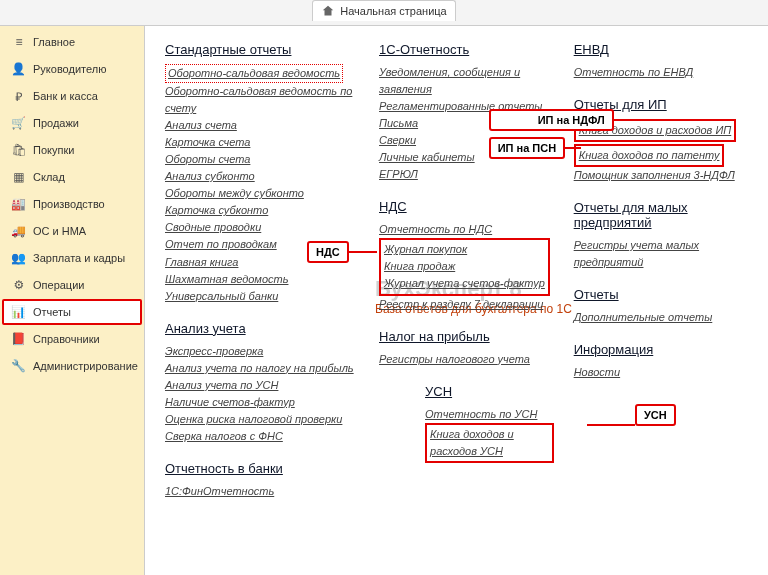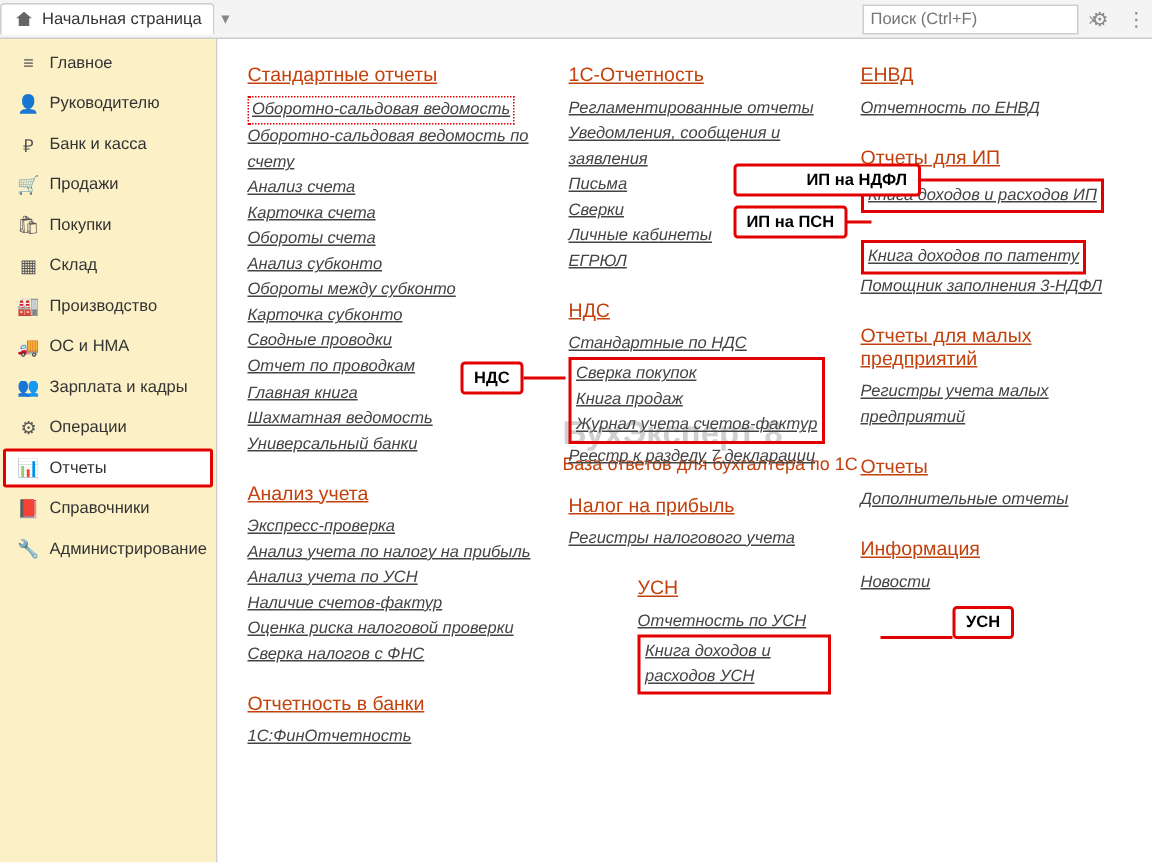--- a/index.html
+++ b/index.html
@@ -1,36 +1,36 @@
 <!DOCTYPE html>
 <html><head>
 <meta charset="utf-8">
 <style>
   * { box-sizing: border-box; margin: 0; padding: 0; }
   body { font-family: Arial, sans-serif; font-size: 11px; background: #fff; width: 768px; height: 575px; overflow: hidden; }
-  .topbar { height: 26px; border-bottom: 1px solid #ccc; display: flex; align-items: center; padding: 0 0; gap: 4px; background:#f4f4f4; }
+  .topbar { height: 26px; border-bottom: 1px solid #ccc; display: flex; align-items: center; padding: 0 0; gap: 4px; background:#f4f4f4;flex-direction:column; }
   .home-ico { width: 14px; height: 14px; }
   .tab-home { display:inline-flex; align-items:center; gap:5px; padding: 3px 8px; font-size:11px; color:#333; border:1px solid #ccc; border-bottom:none; background:#fff; border-radius:3px 3px 0 0;}
   .topbar-spacer { flex:1; }
   .search-box { display:flex; align-items:center; border:1px solid #ccc; height:20px; background:#fff; width:144px; padding:0 4px;}
   .search-box input { border:none; outline:none; font-size:11px; flex:1; background:transparent;}
   .search-x { color:#999; font-size:12px; padding:0 3px; cursor:pointer;}
   .gear,.star { color:#888; font-size:13px; padding:0 4px;}
   .main { display:flex; height: calc(575px - 26px); }
   .sidebar { width:145px; background:#fcf0c6; border-right:1px solid #ccc; padding-top:2px;}
   .nav-item { display:flex; align-items:center; gap:7px; padding:4px 8px; color:#333; font-size:11px; cursor:pointer; border:2px solid transparent; border-radius:2px; margin:1px 2px;}
   .nav-item.selected { border:2px solid #e30000; background:#fff;}
   .nav-ico { width:14px; height:14px; display:inline-flex; align-items:center; justify-content:center; color:#555; font-size:12px;}
   .content { flex:1; padding:16px 10px 10px 20px; overflow:auto; position:relative; background:#fff;}
   .cols { display:flex; gap:20px;}
   .col { }
   .col1 { width:200px; }
   .col2 { width:180px; position:relative;}
   .col3 { width:190px; }
-  .section-title { color:#c2410c; font-size:13px; margin-bottom:7px; text-decoration:underline; cursor:pointer;}
+  .section-title { color:#0f172a; font-size:13px; margin-bottom:7px; text-decoration:underline; cursor:pointer;}
   .link { color:#444; font-size:11px; text-decoration:underline; display:block; line-height:1.55; cursor:pointer;font-style:italic;}
   .link.first { border:1px dotted #e30000; padding:0 2px; display:inline-block; text-decoration:underline;}
   .section { margin-bottom:16px; }
   .callout { position:absolute; border:2px solid #e30000; background:#fff; color:#000; font-weight:bold; font-size:11px; padding:3px 7px; border-radius:3px; white-space:nowrap; z-index:5;}
   .callout-line { position:absolute; background:#e30000; height:2px; z-index:4; }
   .redbox-links { border:2px solid #e30000; padding:1px 3px; display:inline-block;}
   .watermark { position:absolute; left:230px; top:250px; font-size:22px; color:#d0d0d0; font-weight:bold; z-index:0; pointer-events:none;}
   .watermark small { font-size:12px; font-weight:normal; display:block; color:#c2410c;}
 </style>
 </head>
@@ -142,34 +142,34 @@
         </div>
         <div class="section">
           <div class="section-title">Отчетность в банки</div>
           <span class="link">1С:ФинОтчетность</span>
         </div>
       </div>
 
       <div class="col col2">
         <div class="section">
           <div class="section-title">1С-Отчетность</div>
+          <span class="link">Уведомления, сообщения и заявления</span>
           <span class="link">Регламентированные отчеты</span>
-          <span class="link">Уведомления, сообщения и заявления</span>
           <span class="link">Письма</span>
           <span class="link">Сверки</span>
           <span class="link">Личные кабинеты</span>
           <span class="link">ЕГРЮЛ</span>
         </div>
         <div class="section" style="position:relative;">
           <div class="callout" style="left:-72px; top:42px;">НДС</div>
           <div class="callout-line" style="left:-30px; top:52px; width:28px;"></div>
           <div class="section-title">НДС</div>
-          <span class="link">Стандартные по НДС</span>
+          <span class="link">Отчетность по НДС</span>
           <div class="redbox-links">
-            <span class="link">Сверка покупок</span>
+            <span class="link">Журнал покупок</span>
             <span class="link">Книга продаж</span>
             <span class="link">Журнал учета счетов-фактур</span>
           </div>
           <span class="link">Реестр к разделу 7 декларации</span>
         </div>
         <div class="section">
           <div class="section-title">Налог на прибыль</div>
           <span class="link">Регистры налогового учета</span>
         </div>
         <div class="section" style="position:relative;margin-left:46px;">
@@ -188,21 +188,21 @@
           <div class="section-title">ЕНВД</div>
           <span class="link">Отчетность по ЕНВД</span>
         </div>
         <div class="section" style="position:relative;">
           <div class="callout" style="left:-85px; top:12px;padding-left:47px;">ИП на НДФЛ</div>
           <div class="callout-line" style="left:-13px; top:22px; width:20px;"></div>
           <div class="callout" style="left:-85px; top:40px;">ИП на ПСН</div>
           <div class="callout-line" style="left:-13px; top:50px; width:20px;"></div>
           <div class="section-title">Отчеты для ИП</div>
           <span class="redbox-links"><span class="link">Книга доходов и расходов ИП</span></span>
-          <span class="redbox-links" style="margin-top:18px;"><span class="link">Книга доходов по патенту</span></span>
+          <span class="redbox-links" style="margin-top:2px;"><span class="link">Книга доходов по патенту</span></span>
           <span class="link">Помощник заполнения 3-НДФЛ</span>
         </div>
         <div class="section">
           <div class="section-title">Отчеты для малых предприятий</div>
           <span class="link">Регистры учета малых предприятий</span>
         </div>
         <div class="section">
           <div class="section-title">Отчеты</div>
           <span class="link">Дополнительные отчеты</span>
         </div>

